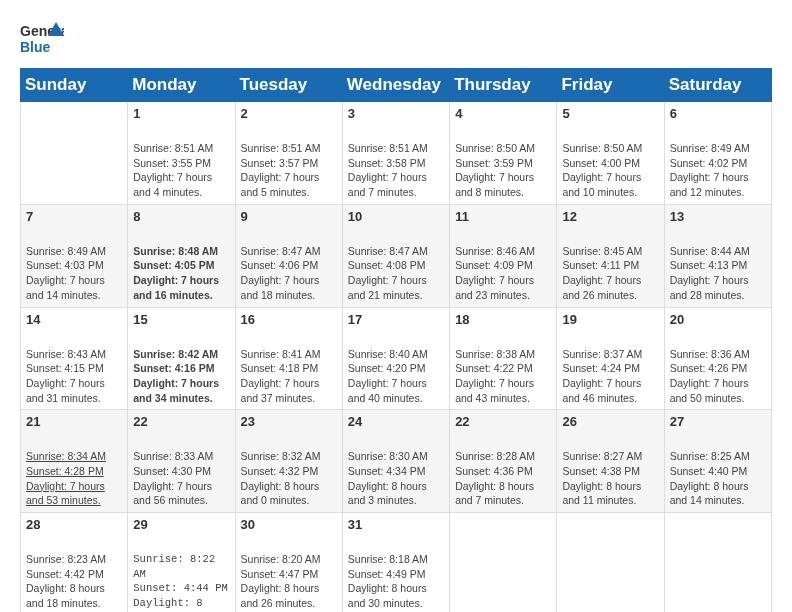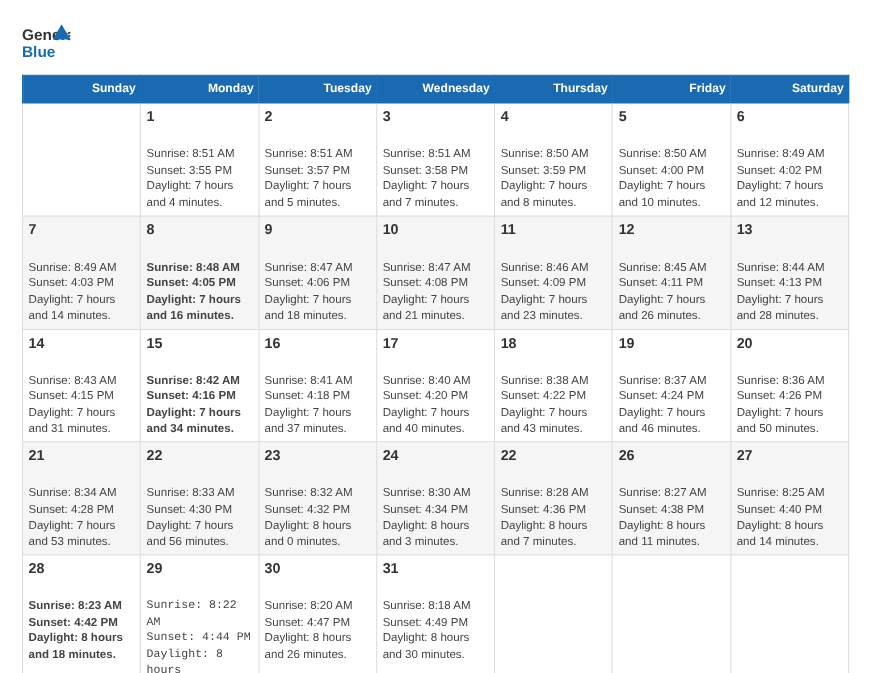--- a/index.html
+++ b/index.html
@@ -36,24 +36,24 @@
     table {
       width: 100%;
       border-collapse: collapse;
       table-layout: fixed;
     }
     thead tr {
       background-color: #1a6ab1;
     }
     thead th {
       color: #fff;
-      font-size: 11px;
+      font-size: 17px;
       font-weight: bold;
       padding: 6px 4px;
-      text-align: right;
+      text-align: left;
       border: 1px solid #1a6ab1;
     }
     tbody tr {
       vertical-align: top;
     }
     tbody tr:nth-child(even) {
       background-color: #f5f5f5;
     }
     tbody tr:nth-child(odd) {
       background-color: #fff;
@@ -252,21 +252,21 @@
           <span class="day-number">20</span>
           <div class="day-info" style="white-space: pre-line;">Sunrise: 8:36 AM
 Sunset: 4:26 PM
 Daylight: 7 hours
 and 50 minutes.</div>
         </td>
       </tr>
       <tr>
         <td>
           <span class="day-number">21</span>
-          <div class="day-info" style="white-space: pre-line;">Sunrise: 8:34 AM
+          <div class="day-info" style="white-space: pre-line; text-decoration: underline;">Sunrise: 8:34 AM
 Sunset: 4:28 PM
 Daylight: 7 hours
 and 53 minutes.</div>
         </td>
         <td>
           <span class="day-number">22</span>
           <div class="day-info" style="white-space: pre-line;">Sunrise: 8:33 AM
 Sunset: 4:30 PM
 Daylight: 7 hours
 and 56 minutes.</div>
@@ -303,21 +303,21 @@
           <span class="day-number">27</span>
           <div class="day-info" style="white-space: pre-line;">Sunrise: 8:25 AM
 Sunset: 4:40 PM
 Daylight: 8 hours
 and 14 minutes.</div>
         </td>
       </tr>
       <tr>
         <td>
           <span class="day-number">28</span>
-          <div class="day-info" style="white-space: pre-line; font-weight: bold;">Sunrise: 8:23 AM
+          <div class="day-info" style="white-space: pre-line;">Sunrise: 8:23 AM
 Sunset: 4:42 PM
 Daylight: 8 hours
 and 18 minutes.</div>
         </td>
         <td>
           <span class="day-number">29</span>
           <div class="day-info" style="white-space: pre-line; font-family: Liberation Mono, monospace;">Sunrise: 8:22 AM
 Sunset: 4:44 PM
 Daylight: 8 hours
 and 22 minutes.</div>

